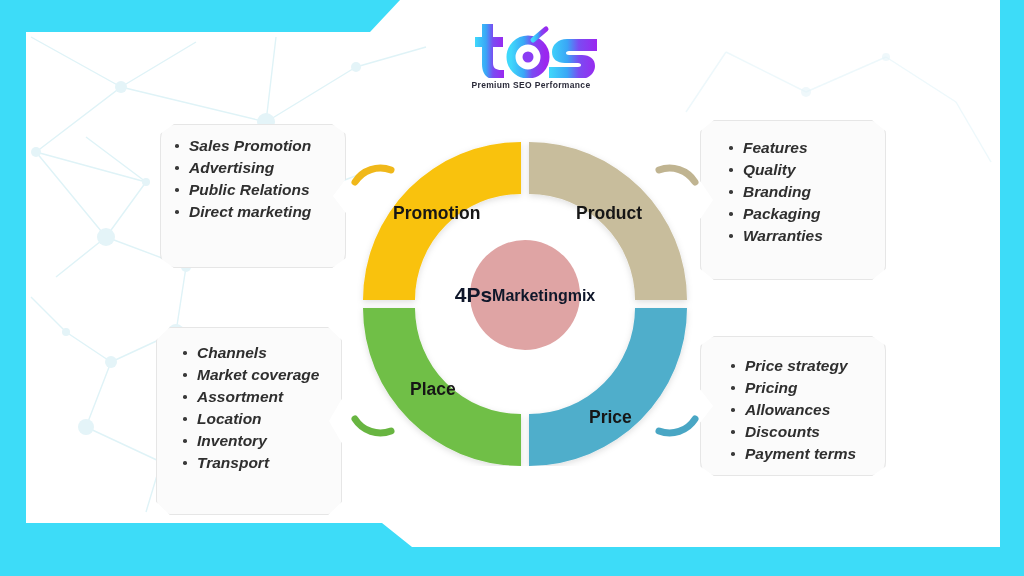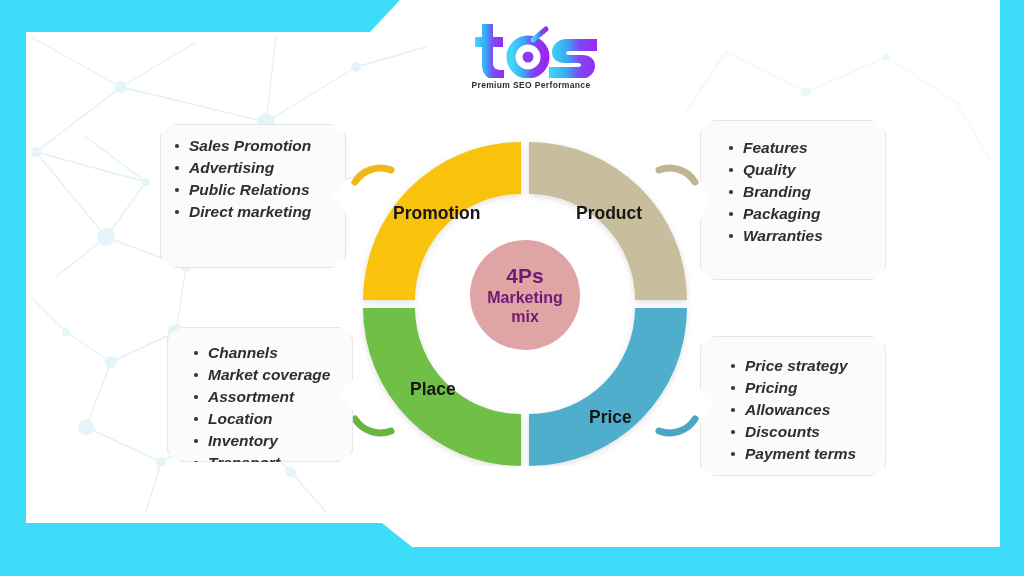--- a/index.html
+++ b/index.html
@@ -127,21 +127,21 @@
       0% 93%, 0% 62%, 13px 50%, 0% 38%, 0% 7%);
     clip-path: polygon(
       14px 0%, calc(100% - 14px) 0%, 100% 7%,
       100% 93%, calc(100% - 14px) 100%, 14px 100%,
       0% 93%, 0% 62%, 13px 50%, 0% 38%, 0% 7%);
     border-radius: 14px;
   }
 
   #box-promotion { left: 160px; top: 124px; width: 186px; height: 144px; padding: 10px 0 0 12px; }
   #box-product   { left: 700px; top: 120px; width: 186px; height: 160px; padding: 16px 0 0 26px; }
-  #box-place     { left: 167px; top: 327px; width: 186px; height: 135px; padding: 14px 0 0 24px; }
+  #box-place     { left: 156px; top: 327px; width: 186px; height: 188px; padding: 14px 0 0 24px; }
   #box-price     { left: 700px; top: 336px; width: 186px; height: 140px; padding: 18px 0 0 28px; }
 
   
   #wheel {
     position: absolute;
     left: 343px;
     top: 134px;
     width: 364px;
     height: 332px;
   }
@@ -149,25 +149,25 @@
   
   #center-circle {
     position: absolute;
     left: 470px;
     top: 240px;
     width: 110px;
     height: 110px;
     border-radius: 50%;
     background: #dfa4a4;
     display: flex;
-    flex-direction: column;
+    flex-direction: row;
     align-items: center;
     justify-content: center;
     text-align: center;
-    color: #701a75;
+    color: #0f172a;
   }
   #center-title {
     font-size: 21px;
     font-weight: bold;
     line-height: 24px;
     font-family: "Liberation Sans", sans-serif;
   }
   #center-sub {
     font-size: 16px;
     font-weight: bold;

